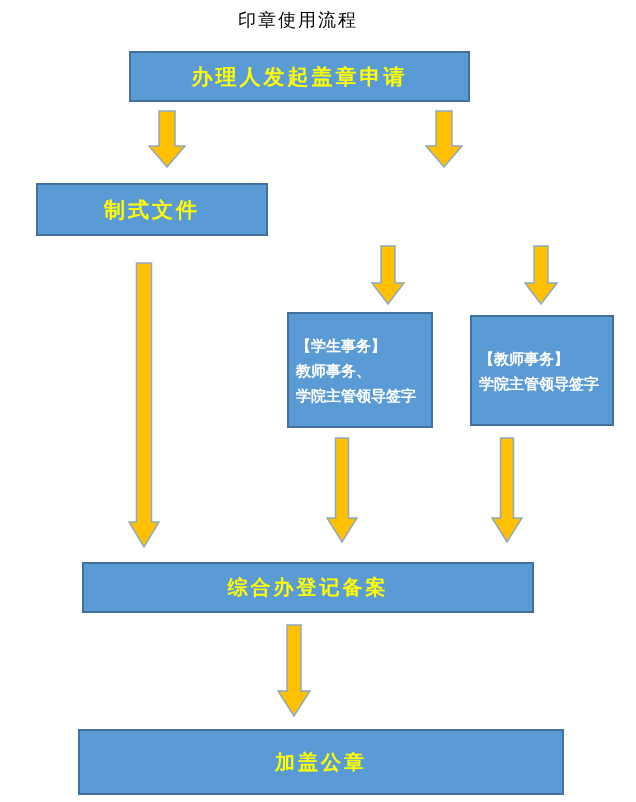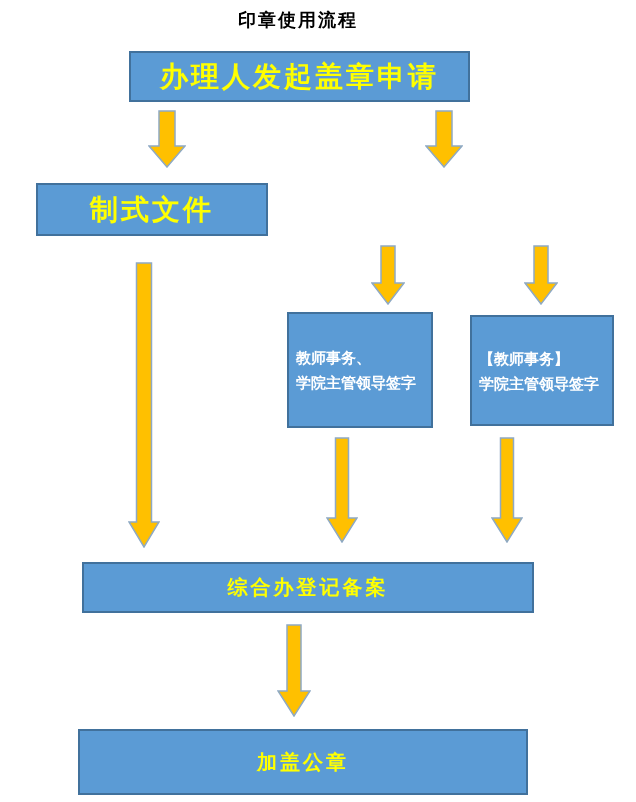--- a/index.html
+++ b/index.html
@@ -15,38 +15,38 @@
     font-family: "Liberation Sans", sans-serif;
     overflow: hidden;
   }
   .page-title {
     position: absolute;
     left: 0;
     top: 8px;
     width: 596px;
     text-align: center;
     font-size: 18px;
-    font-weight: bold;
+    font-weight: normal;
     letter-spacing: 2px;
     color: var(--title_color, #000);
   }
   .node {
     position: absolute;
     box-sizing: border-box;
     background: var(--box_fill, #5B9BD5);
     border: 2px solid var(--box_border, #41719C);
     display: flex;
     align-items: center;
     justify-content: center;
   }
   .yellow-label {
     color: var(--yellow_text, #FFFF00);
     font-family: "Liberation Serif", serif;
     font-weight: bold;
-    font-size: 28px;
+    font-size: 21px;
     letter-spacing: 3px;
     text-align: center;
     white-space: nowrap;
   }
   .yellow-label.small { font-size: 20px; }
   .white-lines {
     color: var(--white_text, #FFFFFF);
     font-family: "Liberation Sans", sans-serif;
     font-weight: bold;
     font-size: 15px;
@@ -55,21 +55,21 @@
     width: 100%;
     padding-left: 7px;
     box-sizing: border-box;
   }
   #node-apply    { left: 129px; top:  51px; width: 341px; height:  51px; }
   #node-standard { left:  36px; top: 183px; width: 232px; height:  53px; }
   #node-custom   { left: 351px; top: 174px; width: 212px; height:  65px; }
   #node-student  { left: 287px; top: 312px; width: 146px; height: 116px; align-items: center; }
   #node-teacher  { left: 470px; top: 315px; width: 144px; height: 111px; align-items: center; }
   #node-register { left:  82px; top: 562px; width: 452px; height:  51px; }
-  #node-seal     { left:  78px; top: 729px; width: 450px; height:  66px; }
+  #node-seal     { left:  78px; top: 729px; width: 486px; height:  66px; }
 
   svg.arrow { position: absolute; display: block; }
   svg.arrow polygon {
     fill: var(--arrow_fill, #FFC000);
     stroke: var(--arrow_stroke, #8EA9C4);
     stroke-width: 1.5;
   }
   #arrow-a1   { left: 148px; top: 110px; width: 38px; height:  58px; }
   #arrow-a2   { left: 425px; top: 110px; width: 38px; height:  58px; }
   #arrow-a3   { left: 371px; top: 245px; width: 34px; height:  60px; }
@@ -104,20 +104,21 @@
 
   <svg class="arrow" id="arrow-a3" viewBox="0 0 34 60">
       <polygon points="10,1 24,1 24,38 33,38 17,59 1,38 10,38"></polygon>
     </svg>
   <svg class="arrow" id="arrow-a4" viewBox="0 0 34 60">
       <polygon points="10,1 24,1 24,38 33,38 17,59 1,38 10,38"></polygon>
     </svg>
 
   <div class="node" id="node-student">
     <div class="white-lines">
+      <div>【学生事务】</div>
       <div>教师事务、</div>
       <div>学院主管领导签字</div>
     </div>
   </div>
 
   <div class="node" id="node-teacher">
     <div class="white-lines">
       <div>【教师事务】</div>
       <div>学院主管领导签字</div>
     </div>

